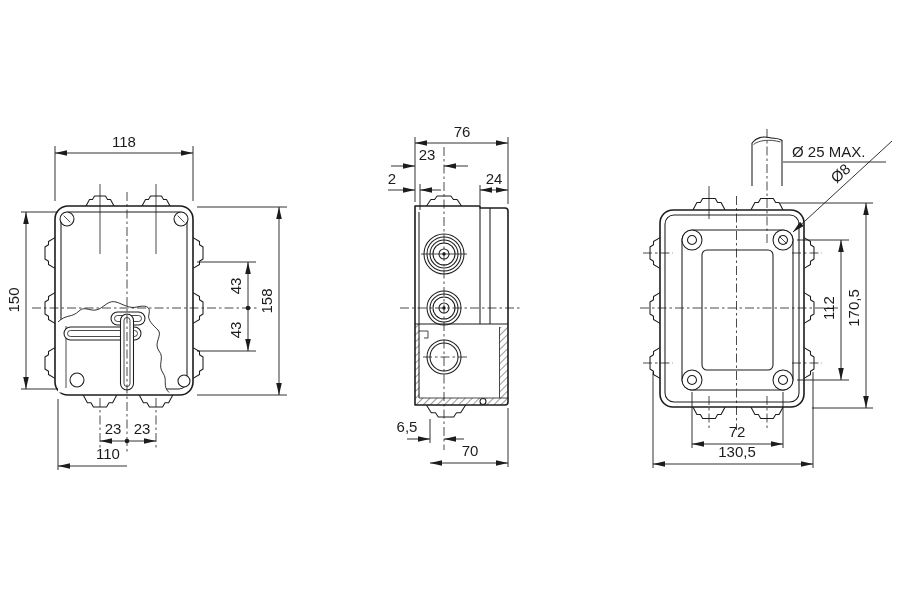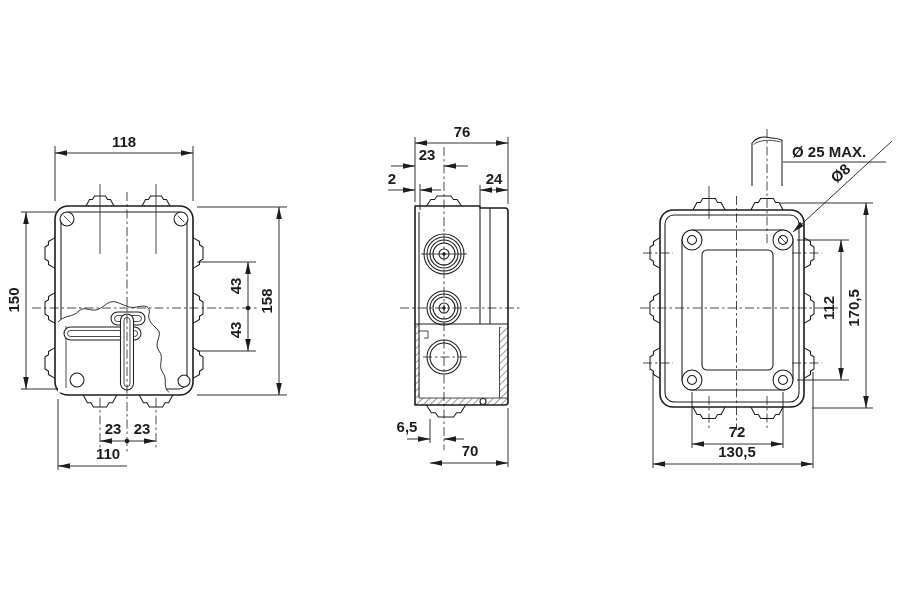--- a/index.html
+++ b/index.html
@@ -1,17 +1,17 @@
 <!DOCTYPE html>
 <html><head>
 <meta charset="utf-8">
 <style>
   :root{ --ink:#1c1c1c; --bg:#ffffff; }
   html,body{ margin:0; padding:0; background:var(--bg); }
-  .stage{ width:900px; height:600px; background:var(--bg); overflow:hidden;font-weight:bold; }
+  .stage{ width:900px; height:600px; background:var(--bg); overflow:hidden; }
   svg{ display:block; }
   
   .ol{ fill:#fff; stroke:var(--ink); stroke-width:1.6; stroke-linejoin:round; }
   .l{ fill:none; stroke:var(--ink); stroke-width:1.05; stroke-linejoin:round; }
   .lw{ fill:#fff; stroke:var(--ink); stroke-width:1.05; }
   .thin{ stroke-width:.8; }
   .cl{ fill:none; stroke:var(--ink); stroke-width:.8; stroke-dasharray:9 3 2.5 3; }
   .dim{ fill:none; stroke:var(--ink); stroke-width:.9; }
   .wavy{ fill:none; stroke:var(--ink); stroke-width:.9; }
   .blob{ fill:#fff; stroke:none; }

